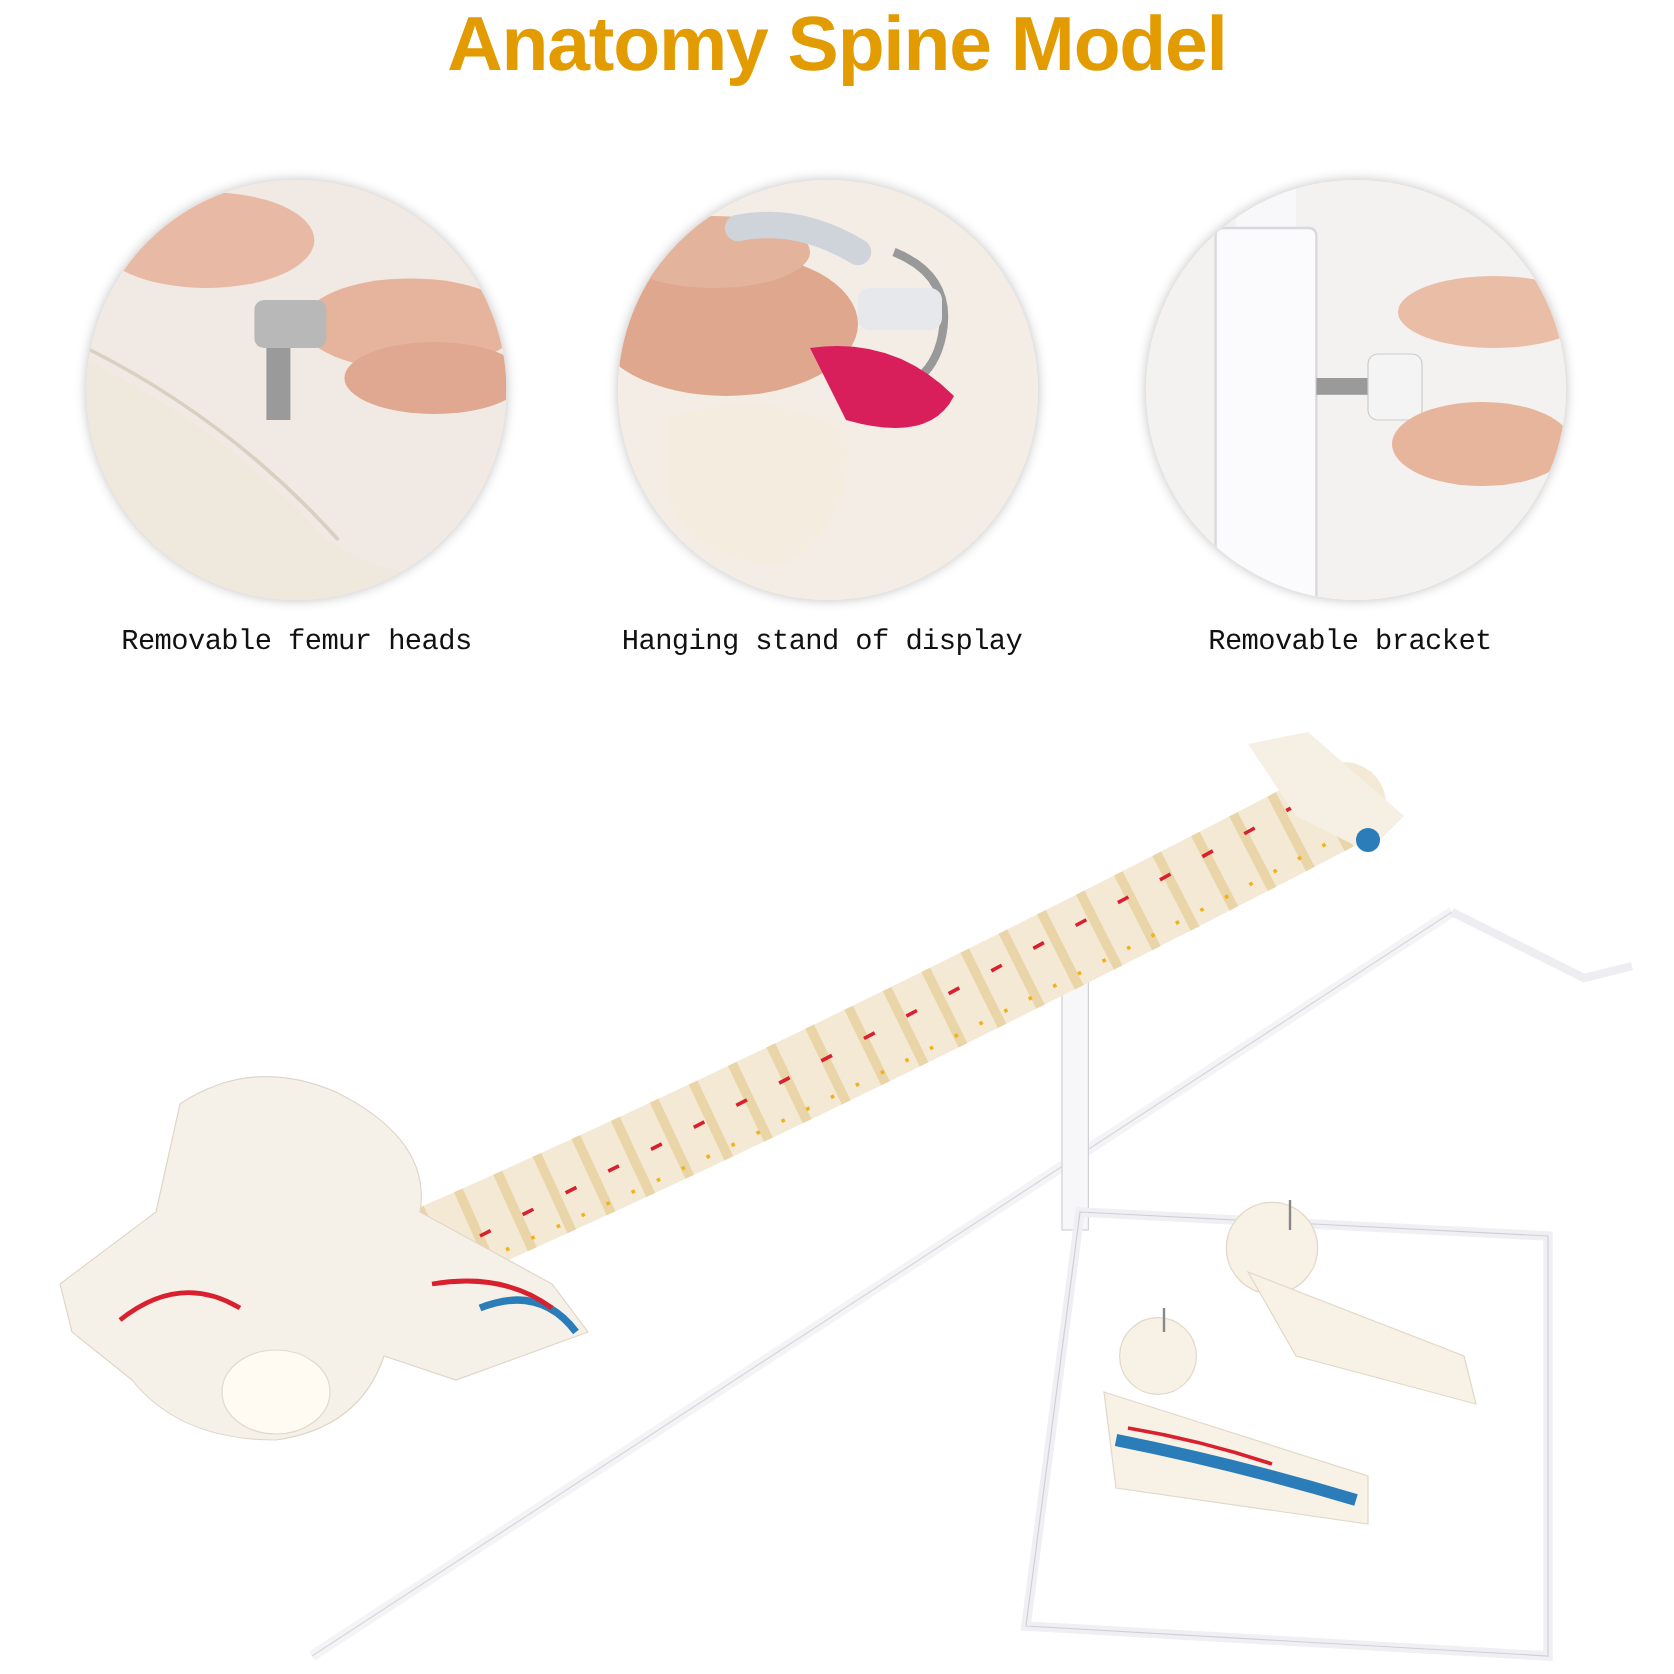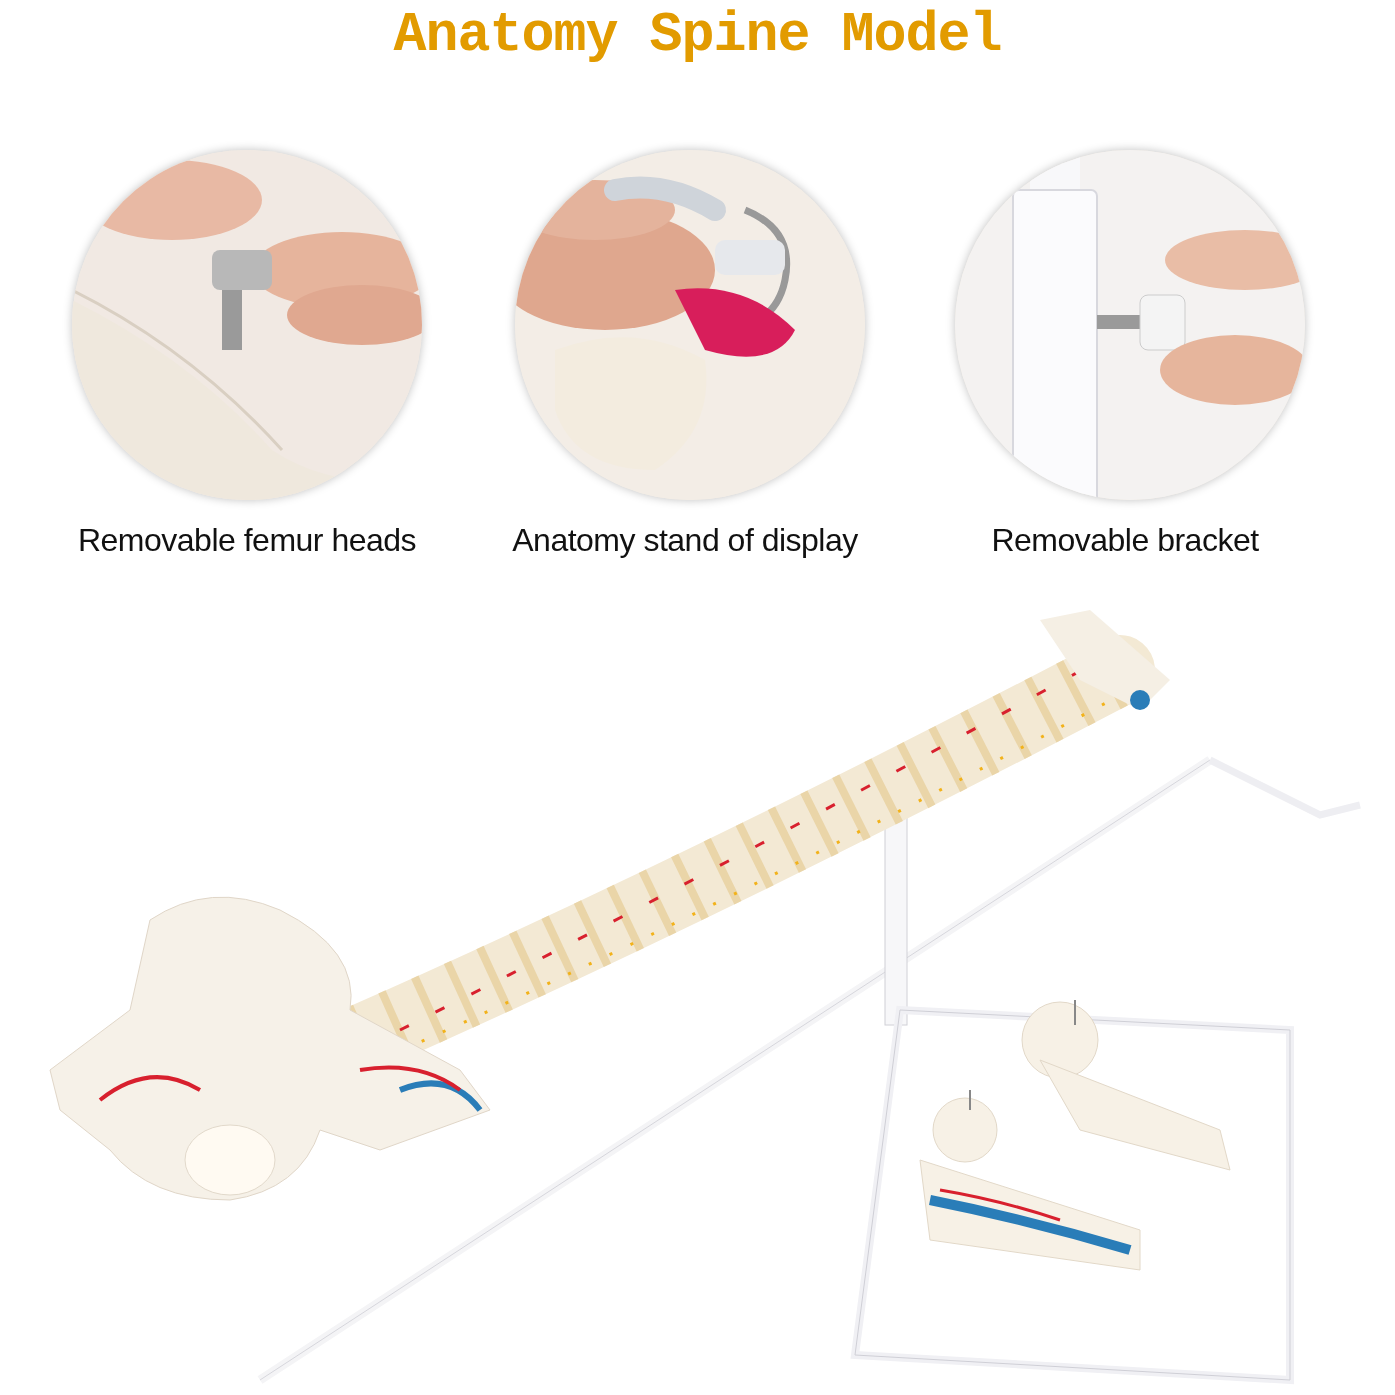--- a/index.html
+++ b/index.html
@@ -1,23 +1,23 @@
 <!DOCTYPE html>
 <html><head>
 <meta charset="utf-8">
 <style>
   html, body { margin:0; padding:0; }
   body { width:1395px; height:1395px; background:#ffffff; position:relative; overflow:hidden;
          font-family:"Liberation Sans", sans-serif; }
   .title { position:absolute; left:0; right:0; top:0; height:80px; text-align:center;
-           font-family:Liberation Mono, monospace; font-weight:bold; font-size:55px; line-height:72px;
+           font-family:Liberation Sans, sans-serif; font-weight:bold; font-size:64px; line-height:72px;
            letter-spacing:-1px; }
   .circle { position:absolute; width:350px; height:350px; border-radius:50%; overflow:hidden;
             box-shadow:0 0 10px rgba(0,0,0,0.25); background:#f4eee6; }
-  .caption { position:absolute; top:522px; font-family:Liberation Sans, sans-serif; font-size:32px;
+  .caption { position:absolute; top:522px; font-family:Liberation Mono, monospace; font-size:24px;
              color:#111; text-align:center; white-space:nowrap; letter-spacing:-0.5px; }
   .hero { position:absolute; left:0; top:590px; width:1395px; height:805px; }
   svg { display:block; }
 </style>
 </head>
 <body>
 
 <div class="title" style="color:#E29B00;">Anatomy Spine Model</div>
 
 <div class="circle" style="left:72px; top:150px;">
@@ -39,21 +39,21 @@
     <rect width="350" height="350" fill="#f3ede6"></rect>
     <ellipse cx="90" cy="120" rx="110" ry="60" fill="#dfa78e"></ellipse>
     <ellipse cx="80" cy="60" rx="80" ry="30" fill="#e4b39c"></ellipse>
     <path d="M100,40 Q150,30 200,60" stroke="#cfd4da" stroke-width="22" fill="none" stroke-linecap="round"></path>
     <path d="M230,60 Q280,80 270,130 Q260,180 200,180" stroke="#999" stroke-width="7" fill="none"></path>
     <rect x="200" y="90" width="70" height="35" rx="10" fill="#e6e8ec"></rect>
     <path d="M160,140 Q230,130 280,180 Q260,220 190,200 Z" fill="#d81e5b"></path>
     <path d="M40,200 Q120,170 190,210 Q200,280 140,320 Q60,320 40,260 Z" fill="#f3ecdf"></path>
   </svg>
 </div>
-<div class="caption" style="left:485px; width:400px;">Anatomy stand of display</div>
+<div class="caption" style="left:485px; width:400px;">Hanging stand of display</div>
 
 <div class="circle" style="left:955px; top:150px;">
   <svg width="350" height="350" viewBox="0 0 350 350">
     <rect width="350" height="350" fill="#f4f2f1"></rect>
     <rect x="75" y="0" width="50" height="60" fill="#f8f8fa"></rect>
     <rect x="58" y="40" width="84" height="320" rx="6" fill="#fbfbfd" stroke="#d8d8de" stroke-width="2"></rect>
     <rect x="142" y="165" width="45" height="14" fill="#9a9a9a"></rect>
     <rect x="185" y="145" width="45" height="55" rx="8" fill="#f4f4f4" stroke="#ccc"></rect>
     <ellipse cx="290" cy="110" rx="80" ry="30" fill="#e9bda6"></ellipse>
     <ellipse cx="280" cy="220" rx="75" ry="35" fill="#e6b59c"></ellipse>

